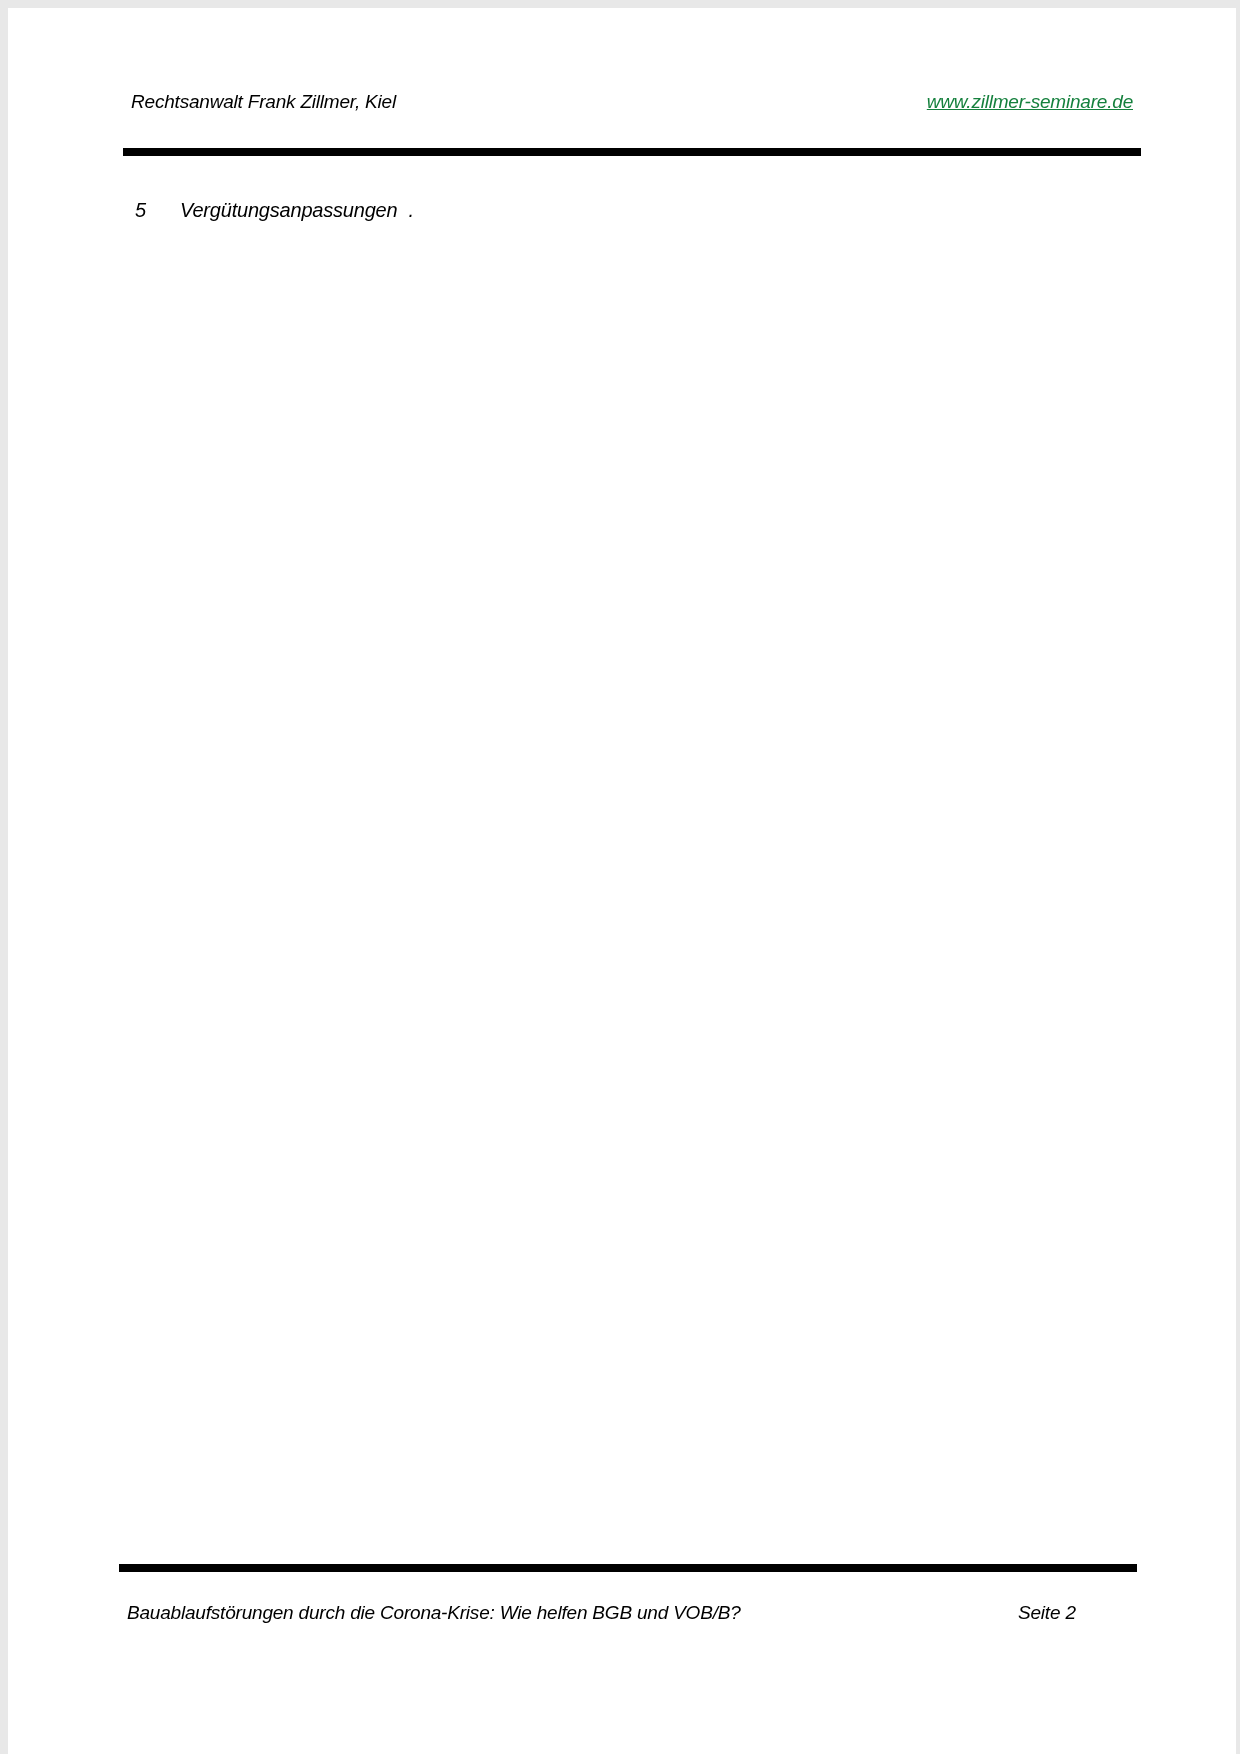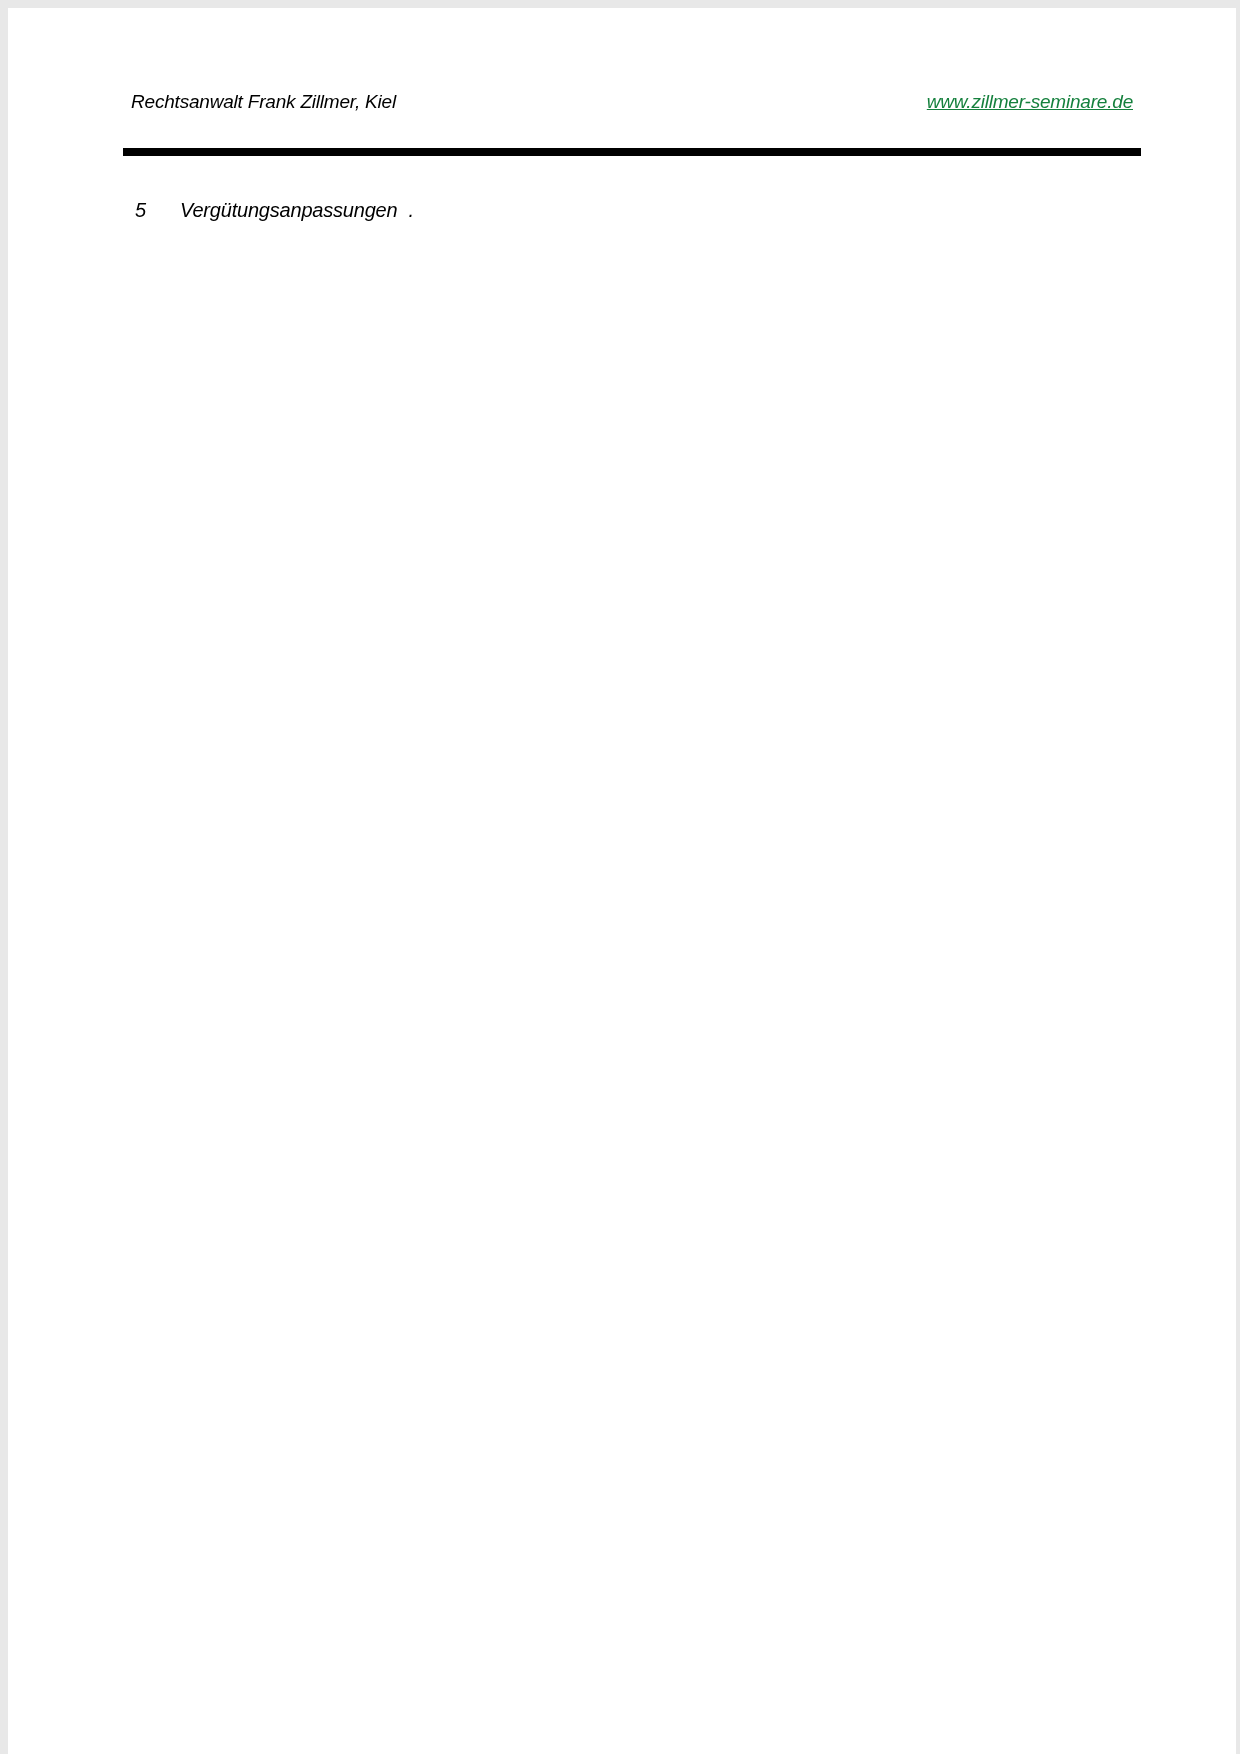--- a/index.html
+++ b/index.html
@@ -64,13 +64,20 @@
     <span class="num">5</span>
     <span class="label">Vergütungsanpassungen</span>
     <span class="dots">....................................................................................................................................................................................................................................................................</span>
     <span class="page">15</span>
   </div>
 
 </div>
 
   </div>
 
+  <div class="doc-footer">
+    <div class="rule"></div>
+    <div class="footer-row">
+      <span>Bauablaufstörungen durch die Corona-Krise: Wie helfen BGB und VOB/B?</span>
+      <span class="footer-page">Seite 2</span>
+    </div>
+  </div>
 </div>
 
 </body></html>

